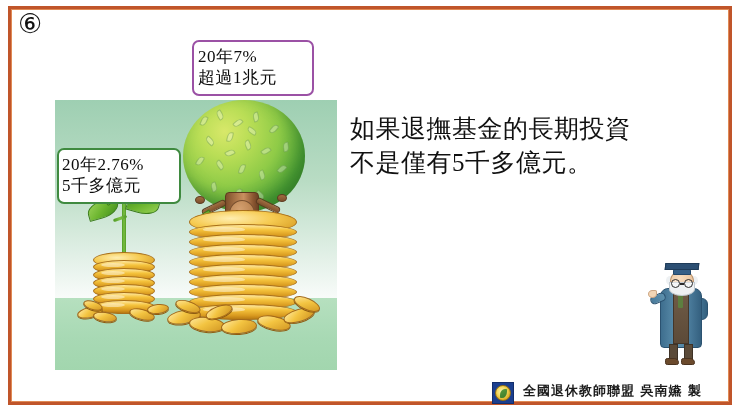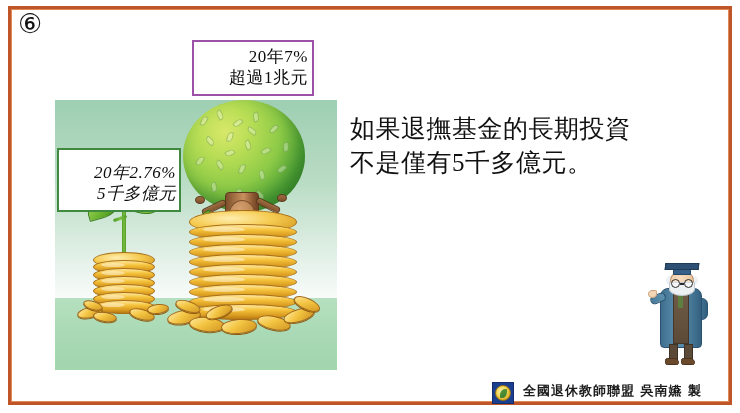--- a/index.html
+++ b/index.html
@@ -138,43 +138,43 @@
     position: absolute;
     width: 7px; height: 4px;
     border-radius: 0 0 7px 7px;
     background: #3a2415;
   }
 
   
   .callout {
     position: absolute;
     background: #ffffff;
-    text-align: right;
+    text-align: left;
     font-family: "Liberation Serif", "DejaVu Serif", serif;
     color: #0c0c0c;
     letter-spacing: .5px;
+    border-radius: 7px;
   }
   #callout-purple {
     left: 192px; top: 40px;
     width: 122px;
     border: 2px solid #9b51a5;
     padding: 4px 4px 5px;
     font-size: 17px;
     line-height: 1.25;
     z-index: 6;
   }
   #callout-green {
     left: 57px; top: 148px;
     width: 124px;
     border: 2px solid #3f8a3f;
-    padding: 12px 3px 5px;
+    padding: 4px 3px 5px;
     font-size: 17px;
     line-height: 1.25;
     z-index: 6;
-    font-style: italic;
   }
   .callout .line1 { display: block; }
   .callout .line2 { display: block; }
 
   
   #body-text {
     position: absolute;
     left: 350px; top: 112px;
     width: 352px;
     font-family: "Liberation Serif", "DejaVu Serif", serif;

